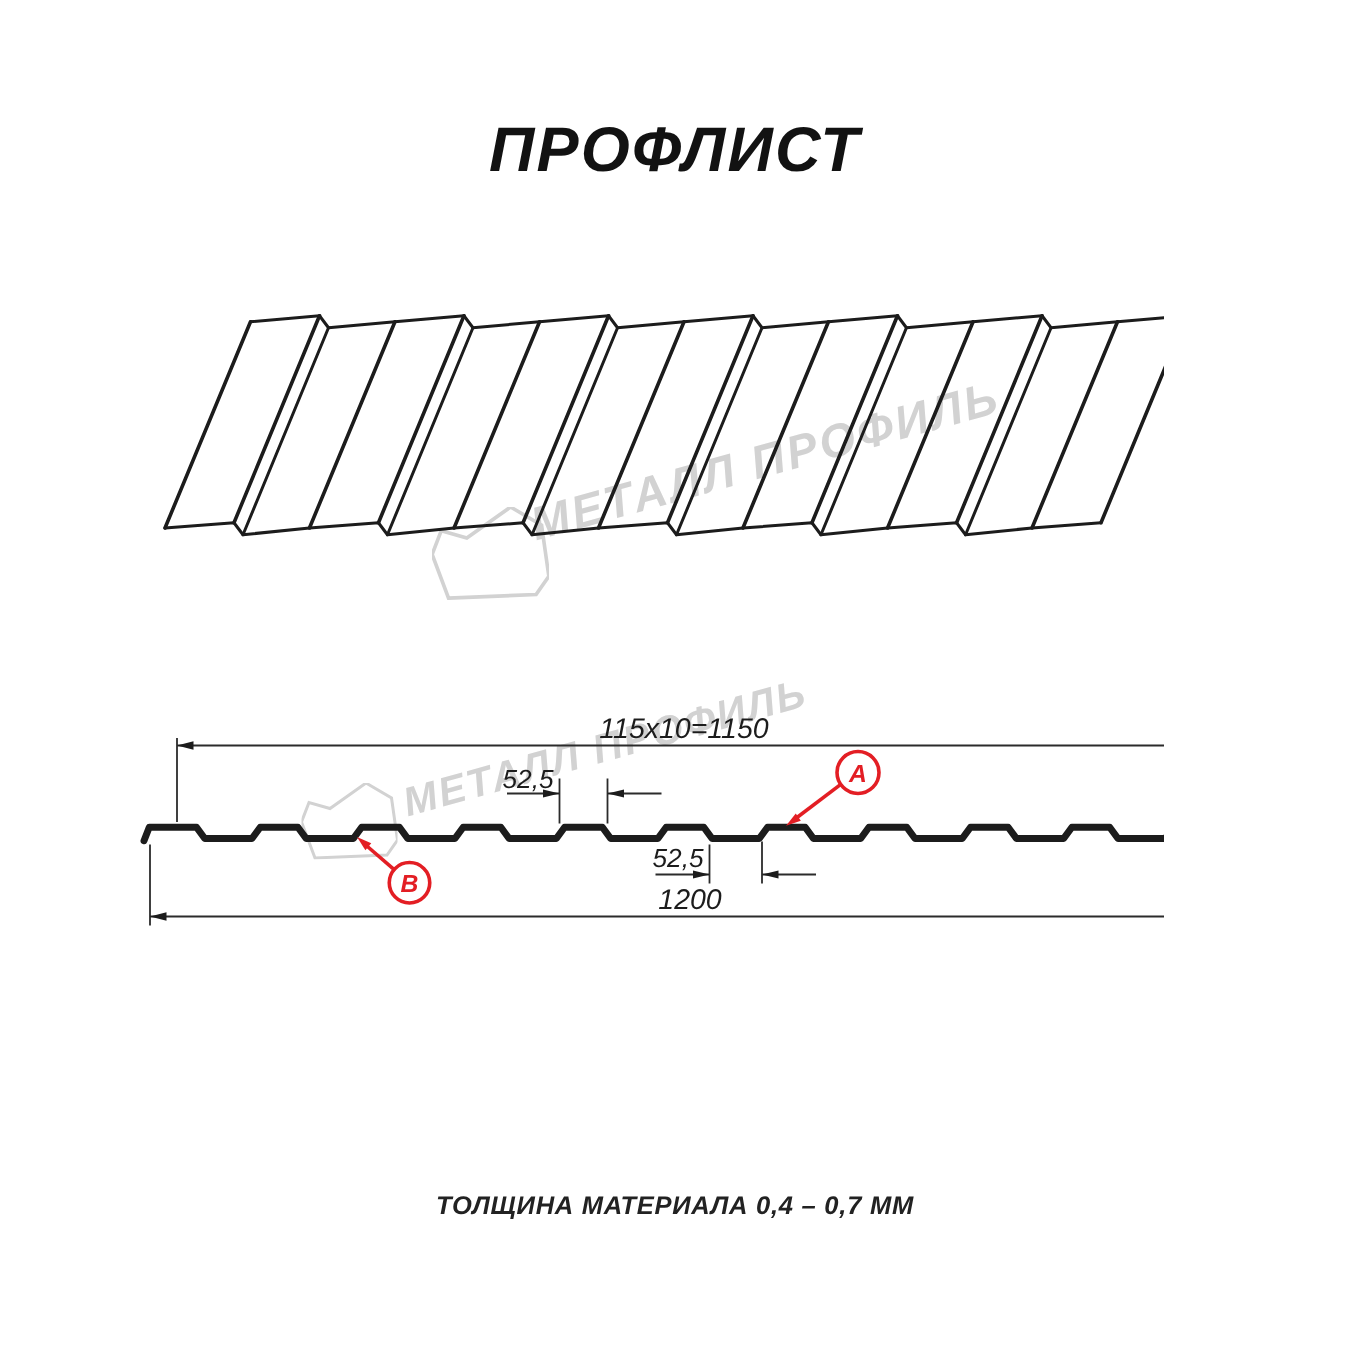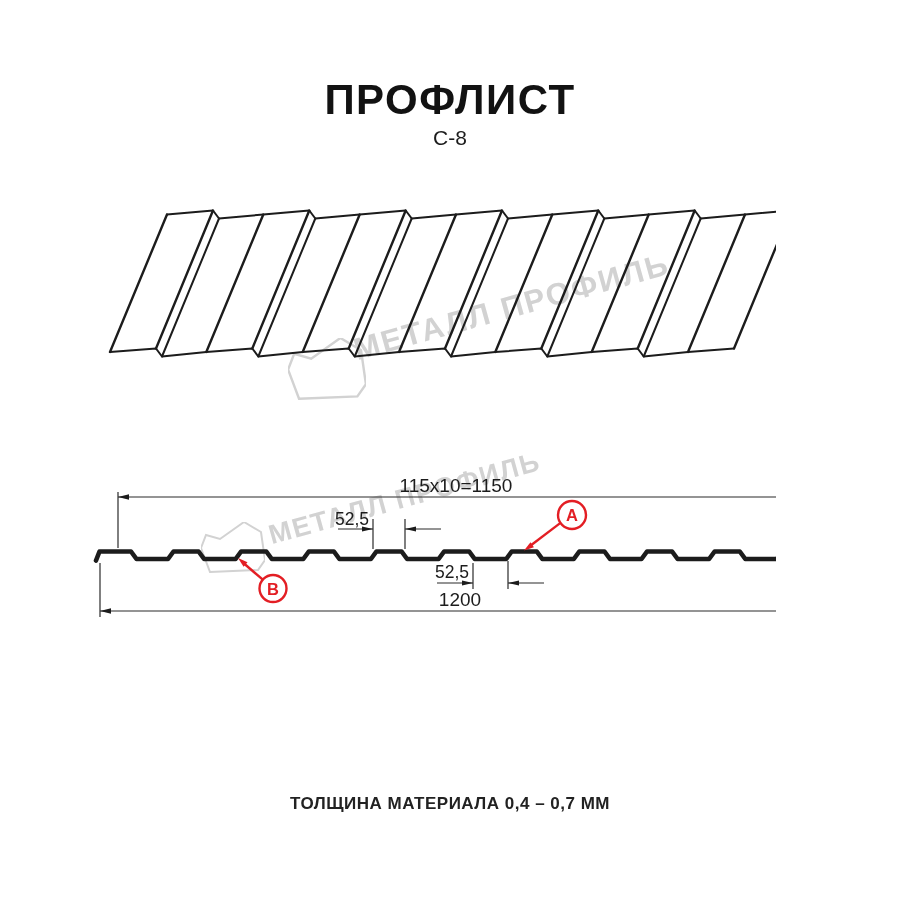--- a/index.html
+++ b/index.html
@@ -1,17 +1,17 @@
 <!DOCTYPE html>
 <html><head>
 <meta charset="utf-8">
 <style>
   html,body{margin:0;padding:0;background:#fff;}
   .page{position:relative;width:776px;height:900px;background:#ffffff;overflow:hidden;
-        font-family:"Liberation Sans",sans-serif;color:#1c1c1c;}
+        font-family:"Liberation Sans",sans-serif;color:#1c1c1c;font-style:italic;}
   .title{position:absolute;left:0;top:76px;width:900px;text-align:center;
          font-size:42px;font-weight:bold;letter-spacing:1.5px;color:#121212;}
   .subtitle{position:absolute;left:0;top:126px;width:900px;text-align:center;
             font-size:21px;font-weight:400;color:#1c1c1c;}
   .footer-note{position:absolute;left:0;top:794px;width:900px;text-align:center;
                font-size:17px;font-weight:bold;letter-spacing:0.5px;color:#222;}
   .wm-text{position:absolute;color:#d2d2d2;font-weight:bold;white-space:nowrap;
            transform-origin:0 100%;z-index:1;user-select:none;}
   .wm1-text{left:360px;top:330px;font-size:31px;line-height:40px;letter-spacing:2px;
             transform:rotate(-15.5deg);}
@@ -21,21 +21,20 @@
   .wm1-logo{left:288px;top:338px;}
   .wm2-logo{left:201px;top:522px;}
   svg.layer{position:absolute;z-index:2;}
 </style>
 </head>
 <body>
 
 <div class="page">
 
   <div class="title">ПРОФЛИСТ</div>
-  <div class="subtitle">С-8</div>
 
   <svg class="wm-logo wm1-logo" width="78" height="62" viewBox="0 0 64 51">
     <polygon points="0,26 5,13 19,17 43,0 60,10 64,38 57,48 9,50" fill="none" stroke="#d2d2d2" stroke-width="2"></polygon>
   </svg>
   <div class="wm-text wm1-text">МЕТАЛЛ ПРОФИЛЬ</div>
 
   <svg class="wm-logo wm2-logo" width="64" height="51" viewBox="0 0 64 51">
     <polygon points="0,26 5,13 19,17 43,0 60,10 64,38 57,48 9,50" fill="none" stroke="#d2d2d2" stroke-width="2"></polygon>
   </svg>
   <div class="wm-text wm2-text">МЕТАЛЛ ПРОФИЛЬ</div>

